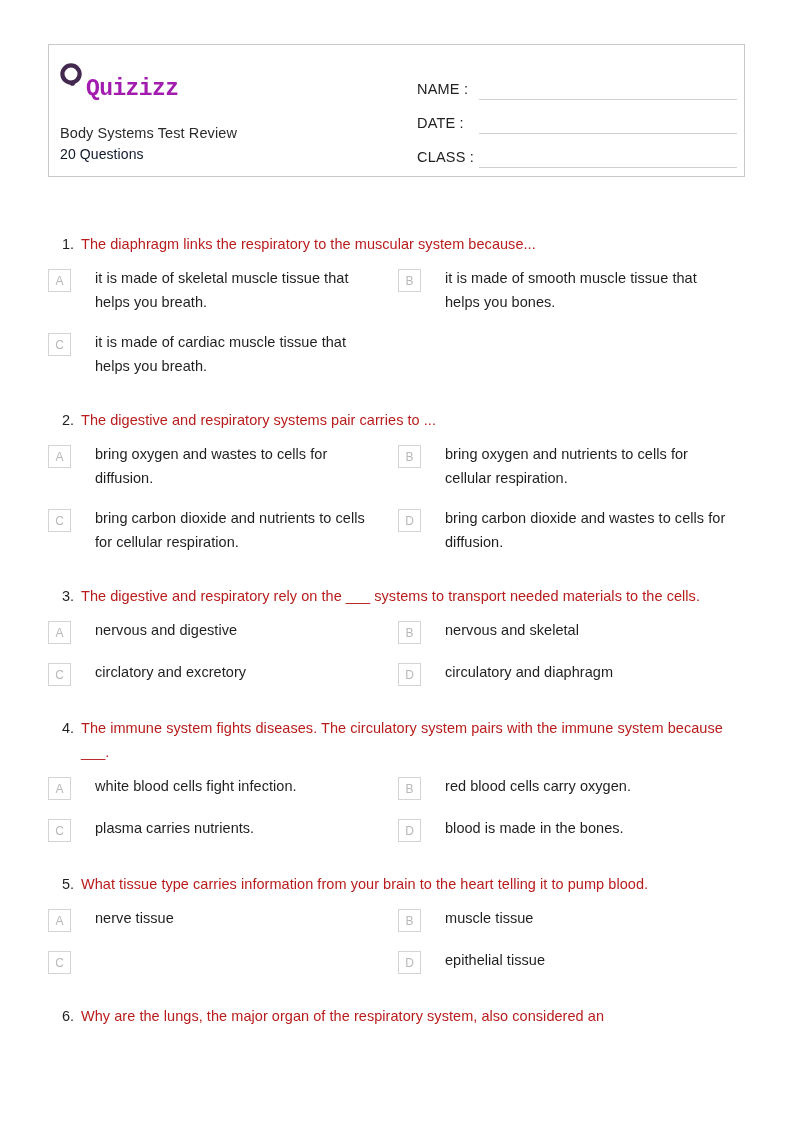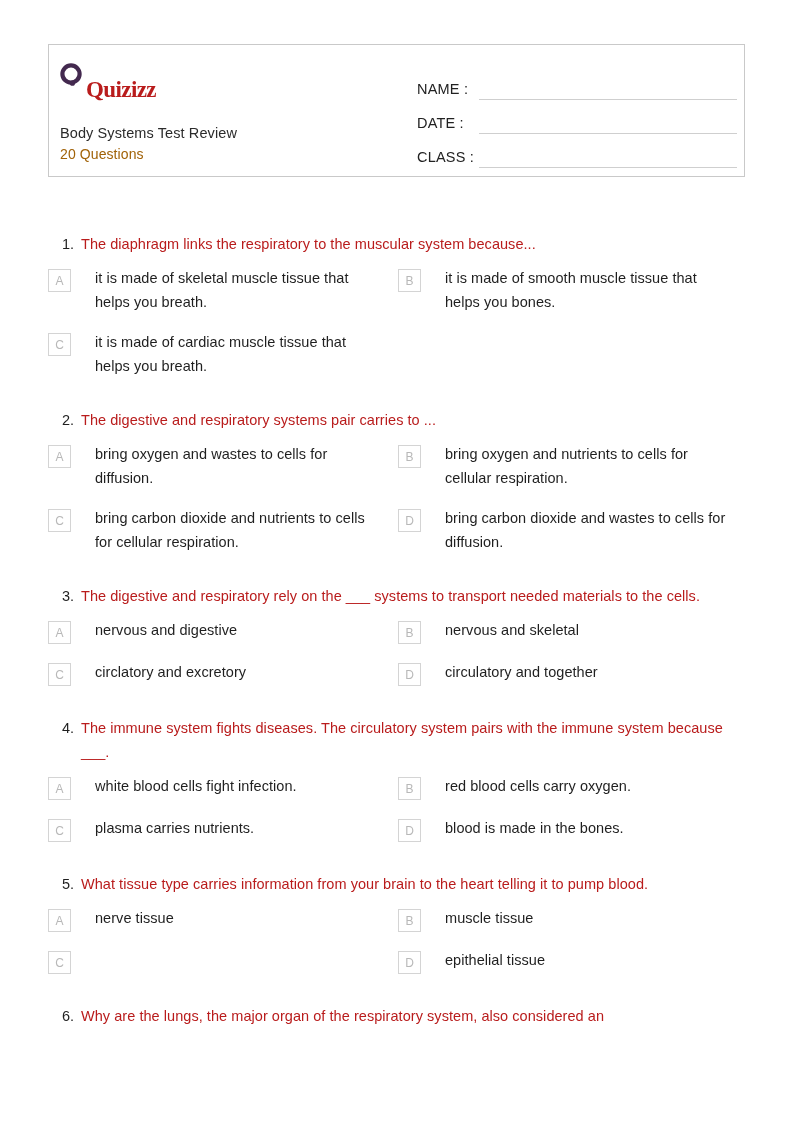--- a/index.html
+++ b/index.html
@@ -36,43 +36,43 @@
   }
   .logo {
     position: absolute;
     left: 0;
     top: 15px;
     height: 30px;
     display: flex;
     align-items: center;
   }
   .logo-text {
-    font-family: Liberation Serif, serif;
+    font-family: Liberation Mono, monospace;
     font-size: 23px;
     font-weight: bold;
     letter-spacing: -0.6px;
-    color: #b91c1c;
+    color: #a21caf;
     line-height: 1;
     margin-top: 29px;
   }
   .quiz-title {
     position: absolute;
     left: 0;
     top: 80px;
     font-size: 14.5px;
     color: #2b2b2b;
     letter-spacing: 0.1px;
     white-space: nowrap;
   }
   .quiz-count {
     position: absolute;
     left: 0;
     top: 101px;
     font-size: 14px;
-    color: #a16207;
+    color: #0f172a;
     letter-spacing: 0.1px;
     white-space: nowrap;
   }
 
   .header-right {
     position: absolute;
     left: 368px;
     top: 21px;
     width: 320px;
   }
@@ -259,21 +259,21 @@
         <div class="option">
           <div class="opt-badge">B</div>
           <div class="opt-text">nervous and skeletal</div>
         </div>
         <div class="option">
           <div class="opt-badge">C</div>
           <div class="opt-text">circlatory and excretory</div>
         </div>
         <div class="option">
           <div class="opt-badge">D</div>
-          <div class="opt-text">circulatory and together</div>
+          <div class="opt-text">circulatory and diaphragm</div>
         </div>
       </div>
     </div>
     <div class="question">
       <div class="q-stem">
         <div class="q-num">4.</div>
         <div class="q-text">The immune system fights diseases. The circulatory system pairs with the immune system because ___.</div>
       </div>
       <div class="options one-line">
         <div class="option">

